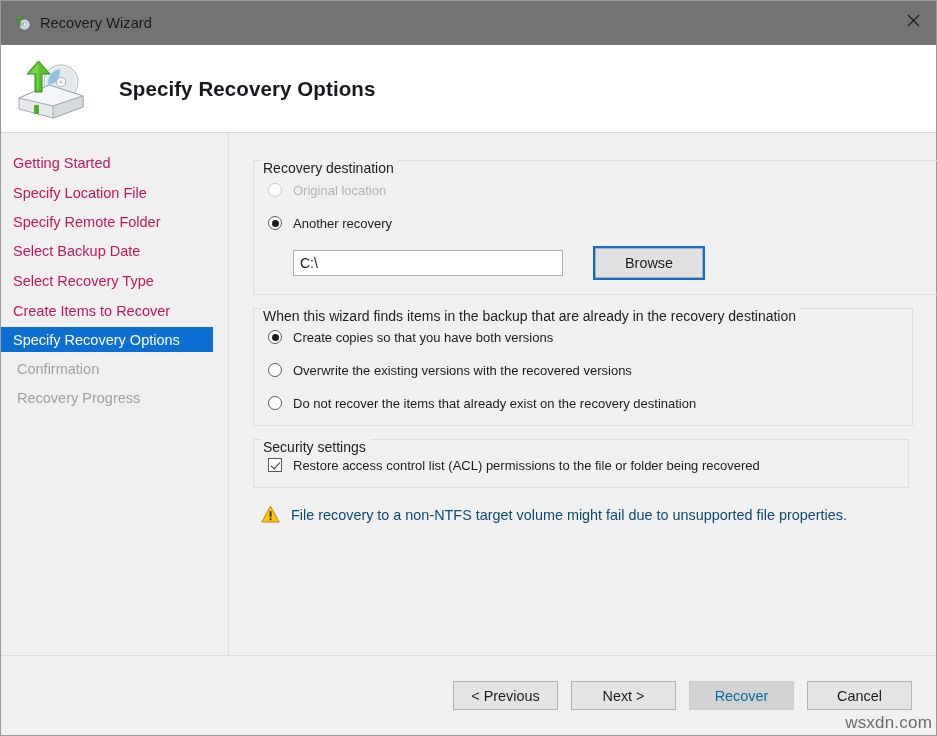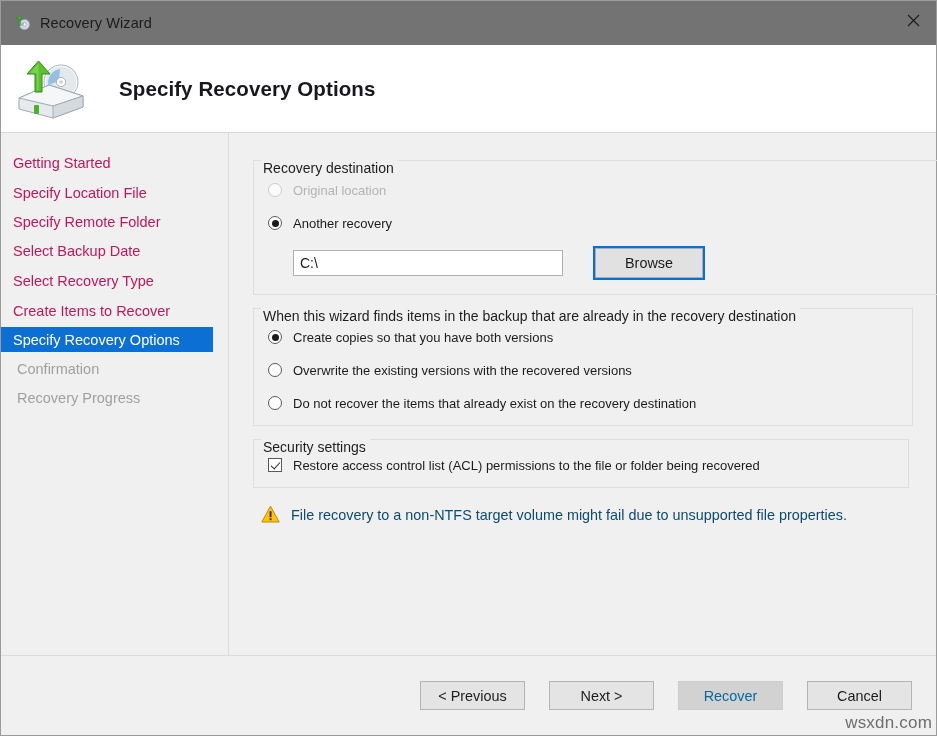--- a/index.html
+++ b/index.html
@@ -280,21 +280,21 @@
   #footer {
     height: 80px;
     min-height: 80px;
     border-top: 1px solid #dcdcdc;
     background: #f0f0f0;
     display: flex;
     align-items: center;
     justify-content: flex-end;
     padding-right: 24px;
     box-sizing: border-box;
-    gap: 24px;
+    gap: 13px;
     position: relative;
   }
   .btn {
     width: 105px;
     height: 29px;
     background: #e4e4e4;
     border: 1px solid #b4b4b4;
     font-family: "Liberation Sans", sans-serif;
     font-size: 14.4px;
     color: #1b1b1b;

